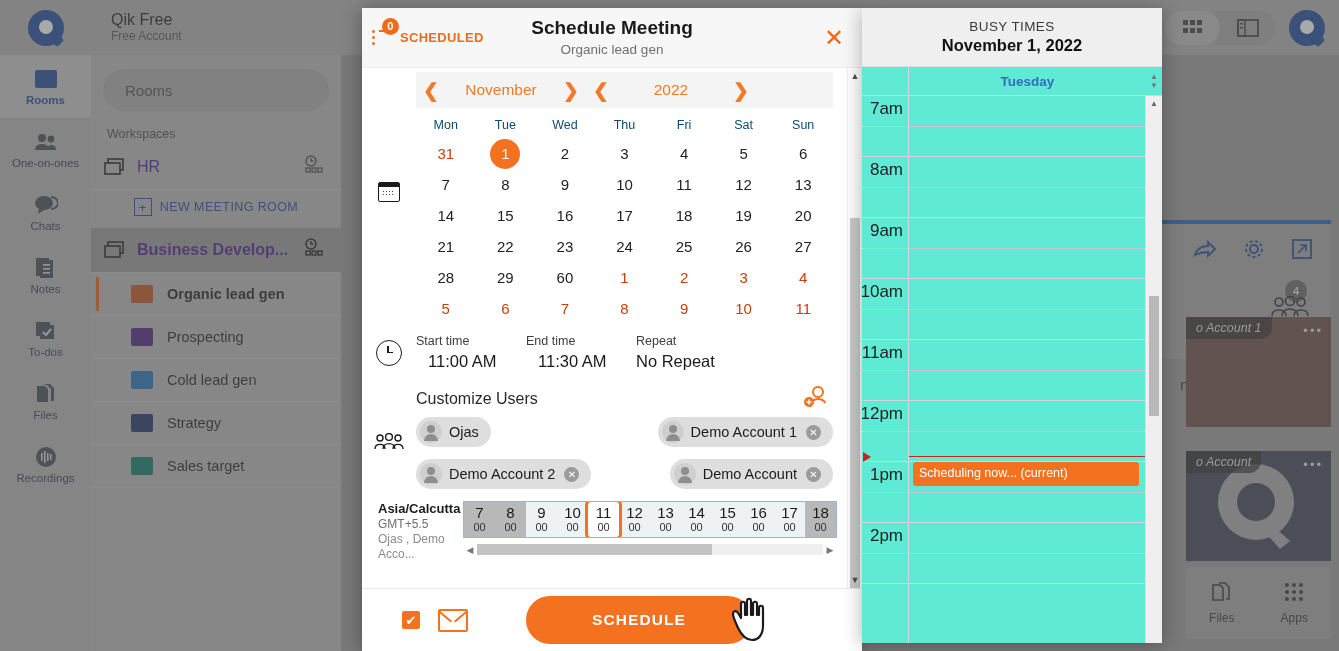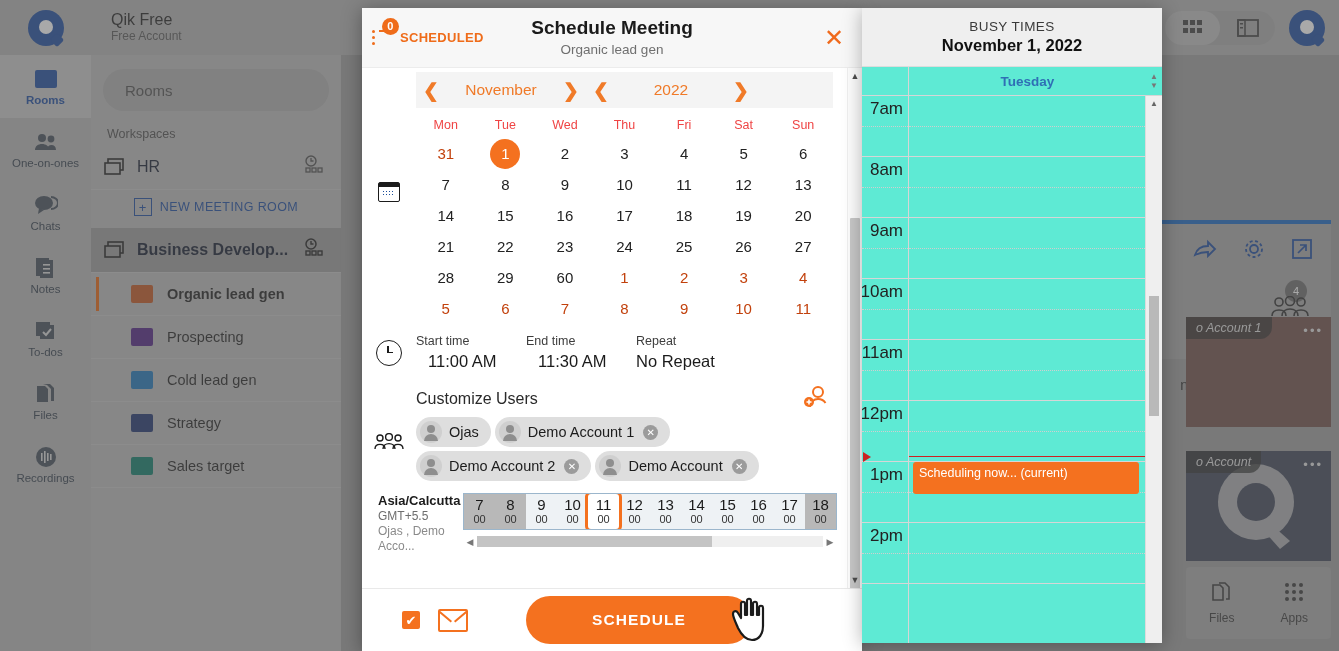--- a/index.html
+++ b/index.html
@@ -23,21 +23,21 @@
   .rail-item.active{background:#c7c7c7;}
   .rail-item .rl{font-size:11.5px;color:#2e3a48;}
   .rail-item.active .rl{color:#17479e;font-weight:bold;}
   .ric{width:26px;height:22px;display:flex;align-items:center;justify-content:center;}
   .sq-blue{width:22px;height:18px;background:#17479e;border-radius:2px;}
 
   
   #left-panel{position:absolute;left:91px;top:55px;width:250px;height:596px;background:#b9b9b9;z-index:5;}
   #rooms-search{margin:14px 12px 0 12px;height:42px;border-radius:21px;background:#ababab;display:flex;align-items:center;padding:0 22px;color:#4d4d4d;font-size:15px;}
   #ws-label{margin:16px 0 4px 16px;font-size:12.5px;color:#4a4a4a;}
-  .ws-row{display:flex;align-items:center;gap:10px;padding:10px 12px;border-bottom:1px solid #c3c3c3;color:#0f172a;}
+  .ws-row{display:flex;align-items:center;gap:10px;padding:10px 12px;border-bottom:1px solid #c3c3c3;color:#4c1d95;}
   .ws-row.sel{background:#9a9a9a;font-weight:bold;}
   .folder-ic{width:24px;height:20px;}
   .newroom{display:flex;align-items:center;justify-content:center;gap:8px;color:#17479e;font-size:12.5px;padding:8px 0 12px 0;letter-spacing:.4px;}
   .plusbox{width:16px;height:16px;border:1.5px solid #17479e;display:flex;align-items:center;justify-content:center;font-size:13px;line-height:1;}
   .room-row{display:flex;align-items:center;gap:14px;height:42px;padding-left:40px;border-bottom:1px solid #c3c3c3;font-size:14.5px;color:#1d1d1d;position:relative;}
   .room-row.cur{font-weight:bold;}
   .room-row.cur:before{content:"";position:absolute;left:5px;top:4px;bottom:4px;width:3px;background:#e8620c;}
   .swatch{width:22px;height:18px;border-radius:2px;}
 
   
@@ -96,21 +96,21 @@
   .calicon{width:20px;height:18px;border:1.6px solid #1b1b1b;border-radius:2px;position:relative;}
   .calicon:before{content:"";position:absolute;left:0;right:0;top:0;height:4px;background:#1b1b1b;}
   .calicon:after{content:"";position:absolute;left:3px;top:7px;width:13px;height:7px;
      background-image:radial-gradient(#1b4e9b 45%, transparent 46%);background-size:3px 3px;}
   #cal{flex:1;margin-right:14px;}
   #cal-nav{height:36px;background:#f4f4f4;display:flex;align-items:center;color:#f07a28;font-size:15.5px;}
   #cal-nav .chev{width:30px;text-align:center;font-size:19px;font-weight:bold;color:#f07a28;}
   #cal-nav .mname{width:110px;text-align:center;}
   #cal-nav .yname{width:110px;text-align:center;}
   .cal-grid{display:grid;grid-template-columns:repeat(7,1fr);text-align:center;}
-  .cal-grid .dow{font-size:12.5px;color:#ef4444;padding:10px 0 6px 0;}
+  .cal-grid .dow{font-size:12.5px;color:#0c4a6e;padding:10px 0 6px 0;}
   .cal-grid .day{font-size:15px;color:#222;height:31px;display:flex;align-items:center;justify-content:center;}
   .cal-grid .day.mut{color:#c2410c;}
   .cal-grid .day.sel span{width:30px;height:30px;border-radius:50%;background:#f4711f;color:#fff;display:flex;align-items:center;justify-content:center;}
 
   
   #time-wrap{display:flex;margin-top:10px;}
   #time-left{width:54px;display:flex;align-items:center;justify-content:center;}
   .clock{width:24px;height:24px;border:1.7px solid #1b1b1b;border-radius:50%;position:relative;}
   .clock:before{content:"";position:absolute;left:10px;top:5px;width:1.7px;height:7px;background:#1b1b1b;}
   .clock:after{content:"";position:absolute;left:10px;top:11px;width:6px;height:1.7px;background:#1b1b1b;}
@@ -121,21 +121,21 @@
   .tf .val{font-size:16.5px;color:#1b1b1b;margin-top:4px;padding-left:12px;}
   .tf.rep .val{padding-left:0;}
 
   
   #cu-row{display:flex;align-items:center;margin-top:14px;padding-left:54px;padding-right:16px;}
   #cu-title{font-size:16px;color:#2a2a2a;}
   #adduser{margin-left:auto;}
 
   #users-wrap{display:flex;margin-top:4px;}
   #users-left{width:54px;display:flex;align-items:flex-start;justify-content:center;padding-top:16px;}
-  #chips{flex:1;display:flex;flex-wrap:wrap;gap:4px;padding-right:14px;}
+  #chips{flex:1;display:flex;flex-wrap:wrap;gap:12px;padding-right:14px;justify-content:space-between;}
   .chip{display:flex;align-items:center;gap:7px;background:#dedede;border-radius:16px;height:30px;padding:0 12px 0 4px;font-size:14.5px;color:#1c1c1c;}
   .chip .av{width:22px;height:22px;border-radius:50%;background:#cfcfcf;position:relative;}
   .chip .av:after{content:"";position:absolute;left:7px;top:4px;width:8px;height:8px;border-radius:50%;background:#8e8e8e;}
   .chip .av:before{content:"";position:absolute;left:4px;bottom:2px;width:14px;height:7px;border-radius:7px 7px 0 0;background:#8e8e8e;}
   .chip .x{width:15px;height:15px;border-radius:50%;background:#9b9b9b;color:#fff;font-size:10px;display:flex;align-items:center;justify-content:center;margin-left:2px;}
 
   
   #tz-wrap{display:flex;margin-top:12px;padding-left:16px;padding-right:10px;align-items:flex-start;}
   #tz-info{width:110px;line-height:1.25;}
   #tz-name{font-size:13px;font-weight:bold;color:#1b1b1b;}
@@ -177,21 +177,21 @@
   #busy-grid{flex:1;display:flex;position:relative;overflow:hidden;}
   #hours-col{width:46px;border-right:1px solid #d6d6d6;}
   .hslot{height:60px;position:relative;border-bottom:1px solid #d6d6d6;}
   .hslot .lbl{position:absolute;right:5px;top:3px;font-size:17px;color:#222;}
   .hslot:after{content:"";position:absolute;left:0;right:0;top:30px;border-top:1px dotted #cfcfcf;}
   #evt-col{flex:1;position:relative;}
   .eslot{height:60px;border-bottom:1px solid #d6d6d6;position:relative;}
   .eslot:after{content:"";position:absolute;left:0;right:0;top:30px;border-top:1px dotted #cfcfcf;}
   #nowline{position:absolute;left:0;right:0;top:360px;border-top:1.5px solid #cc2222;z-index:3;}
   #nowtri{position:absolute;left:-46px;top:-5px;width:0;height:0;border-left:8px solid #cc2222;border-top:5px solid transparent;border-bottom:5px solid transparent;}
-  #evt{position:absolute;left:4px;right:6px;top:366px;height:32px;background:#f4711f;color:#fff;font-size:12.5px;
+  #evt{position:absolute;left:4px;right:6px;top:366px;height:24px;background:#f4711f;color:#fff;font-size:12.5px;
        padding:4px 0 0 6px;border-radius:3px;z-index:4;box-sizing:border-box;}
   #busy-sb{width:16px;background:#efefef;border-left:1px solid #dcdcdc;position:relative;}
   #busy-thumb{position:absolute;left:3px;right:3px;top:200px;height:120px;background:#b9b9b9;}
   .bsb-arr{height:14px;display:flex;align-items:center;justify-content:center;font-size:8px;color:#666;}
 </style>
 </head>
 <body>
 
 <div id="app-backdrop"></div>
 

